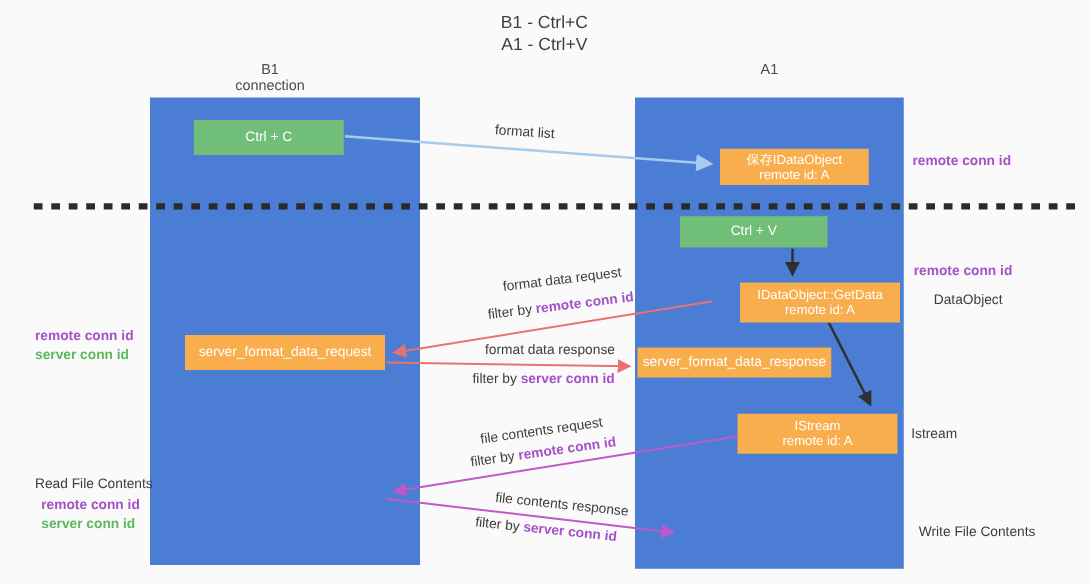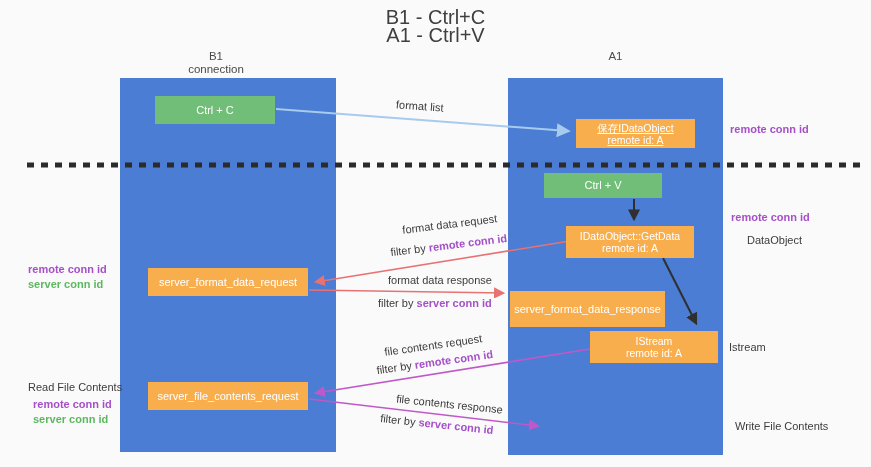--- a/index.html
+++ b/index.html
@@ -1,43 +1,43 @@
 <!DOCTYPE html>
 <html><head>
 <meta charset="utf-8">
 <style>
   html,body{margin:0;padding:0;}
   body{font-family:"Liberation Sans", sans-serif; background:#fafafa;}
   .canvas{position:relative; width:871px; height:467px; background:#fafafa; overflow:hidden;}
 
   .title{position:absolute; left:0; top:8px; width:871px; text-align:center;
-         font-size:20px; color:#3f3f3f; line-height:18px;}
+         font-size:14px; color:#3f3f3f; line-height:18px;}
 
   .col-header{position:absolute; text-align:center; font-size:11.5px; color:#4a4a4a; line-height:13px;}
   .col-header.left{left:108px; top:50px; width:216px;}
   .col-header.right{left:508px; top:50px; width:215px;}
 
   .column{position:absolute; background:#4a7dd3; z-index:1;}
   .column.left{left:120px; top:78px; width:216px; height:374px;}
   .column.right{left:508px; top:78px; width:215px; height:377px;}
 
   svg.overlay{position:absolute; left:0; top:0; z-index:2; pointer-events:none;}
 
   .node{position:absolute; z-index:3; display:flex; flex-direction:column;
         align-items:center; justify-content:center; color:#ffffff;
         font-size:11px; line-height:13px; text-align:right; white-space:nowrap;}
   .node.green{background:#70be77;}
   .node.orange{background:#f9ae4d;}
 
   .n-ctrl-c{left:155px; top:96px; width:120px; height:28px;}
-  .n-save-dobj{left:576px; top:119px; width:119px; height:29px; font-size:10.5px; line-height:12px;text-decoration:underline;}
+  .n-save-dobj{left:576px; top:119px; width:119px; height:29px; font-size:10.5px; line-height:12px;}
   .n-ctrl-v{left:544px; top:173px; width:118px; height:25px;}
-  .n-getdata{left:566px; top:226px; width:128px; height:32px; font-size:10.5px; line-height:12.5px;}
+  .n-getdata{left:592px; top:226px; width:128px; height:32px; font-size:10.5px; line-height:12.5px;}
   .n-fmt-req{left:148px; top:268px; width:160px; height:28px;}
-  .n-fmt-resp{left:510px; top:291px; width:155px; height:36px;}
+  .n-fmt-resp{left:510px; top:278px; width:155px; height:24px;}
   .n-istream{left:590px; top:331px; width:128px; height:32px; font-size:10.5px; line-height:12.5px;}
   .n-file-req{left:148px; top:382px; width:160px; height:28px;}
   .n-file-resp{left:545px; top:416px; width:162px; height:28px;}
 
   .flow-label{position:absolute; z-index:4; font-size:11px; color:#3c3c3c; white-space:nowrap;}
   .flow-label .hl{color:#a550c8; font-weight:bold;}
 
   .side-label{position:absolute; z-index:4; font-size:11px; color:#3c3c3c; white-space:nowrap;}
   .side-label.purple{color:#a550c8; font-weight:bold;}
   .side-label.green{color:#5cb85f; font-weight:bold;}
@@ -141,23 +141,20 @@
 
   <div class="node orange n-fmt-resp">
     <span>server_format_data_response</span>
   </div>
 
   <div class="node orange n-istream">
     <span>IStream</span>
     <span>remote id: A</span>
   </div>
 
-  <div class="node orange n-file-req">
-    <span>server_file_contents_request</span>
-  </div>
 
 
   <div class="flow-label fl-format-list">format list</div>
 
   <div class="flow-label fl-fmt-req">format data request</div>
   <div class="flow-label fl-filter-remote-1">
     <span>filter by </span><span class="hl">remote conn id</span>
   </div>
 
   <div class="flow-label fl-fmt-resp">format data response</div>

